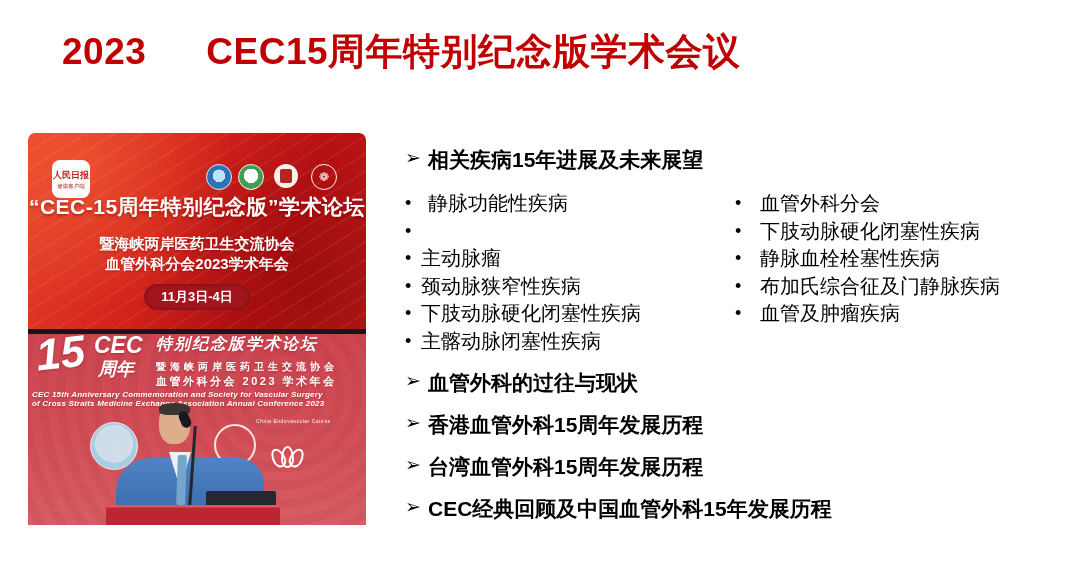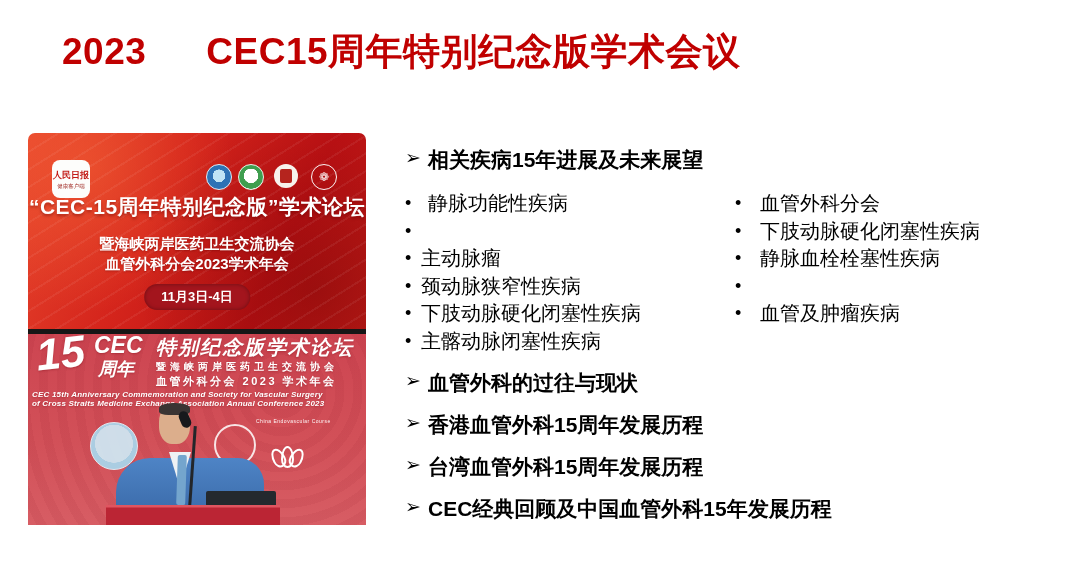--- a/index.html
+++ b/index.html
@@ -64,21 +64,21 @@
   .photo{
     position:absolute;left:0;top:201px;width:338px;height:191px;overflow:hidden;
     background:
       repeating-radial-gradient(circle at 75% 30%, rgba(140,20,35,0.08) 0 9px, transparent 9px 18px),
       linear-gradient(180deg,#cd4551 0%,#d25058 55%,#d75d64 100%);
   }
   .cal{color:#fff;position:absolute;font-weight:bold;text-shadow:0 1px 2px rgba(120,10,20,0.35);white-space:nowrap;}
   .big15{left:8px;top:-6px;font-size:44px;font-style:italic;transform:rotate(-6deg);}
   .cec{left:66px;top:-2px;font-size:23px;font-style:italic;}
   .zhounian{left:70px;top:23px;font-size:18px;font-style:italic;}
-  .banner-title{left:128px;top:0px;font-size:20px;font-style:italic;letter-spacing:2px;}
+  .banner-title{left:128px;top:0px;font-size:16px;font-style:italic;letter-spacing:2px;}
   .banner-sub1{left:128px;top:26px;font-size:10px;letter-spacing:4px;}
   .banner-sub2{left:128px;top:40px;font-size:11px;letter-spacing:2.5px;}
   .banner-en{left:4px;font-size:8px;font-style:italic;font-weight:bold;letter-spacing:0.2px;}
   .en1{top:56px;}
   .en2{top:65px;}
   .bd-logo-blue{
     position:absolute;left:62px;top:88px;width:46px;height:46px;border-radius:50%;
     background:radial-gradient(circle at 50% 45%,#cfeaf6 0 55%,#a8d8ee 56% 100%);
     opacity:0.92;border:1px solid #e4f4fb;
   }
@@ -218,20 +218,21 @@
   <li>
       <span class="dot">•</span>
       <span class="txt">下肢动脉硬化闭塞性疾病</span>
     </li>
   <li>
       <span class="dot">•</span>
       <span class="txt">静脉血栓栓塞性疾病</span>
     </li>
   <li>
       <span class="dot">•</span>
+      <span class="txt">布加氏综合征及门静脉疾病</span>
     </li>
   <li>
       <span class="dot">•</span>
       <span class="txt">血管及肿瘤疾病</span>
     </li>
 </ul>
 
 <div class="heading h2">
   <span class="arrow">➢</span>
   <span>血管外科的过往与现状</span>

